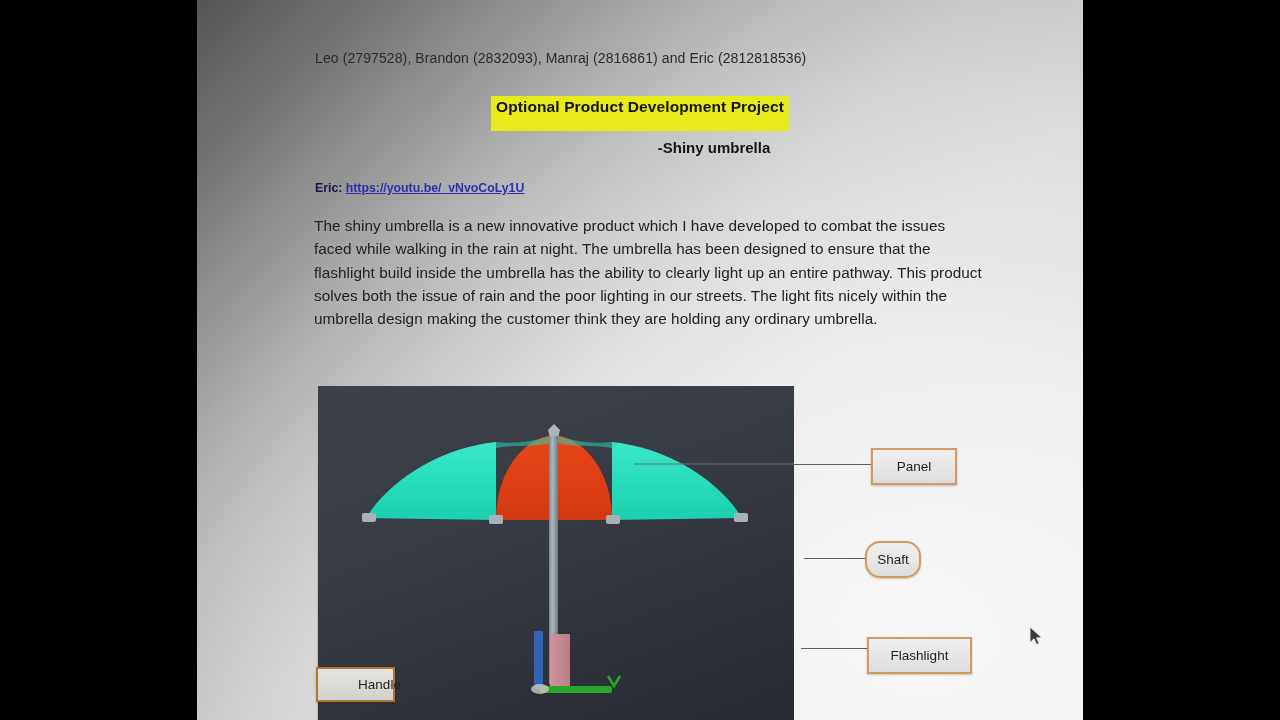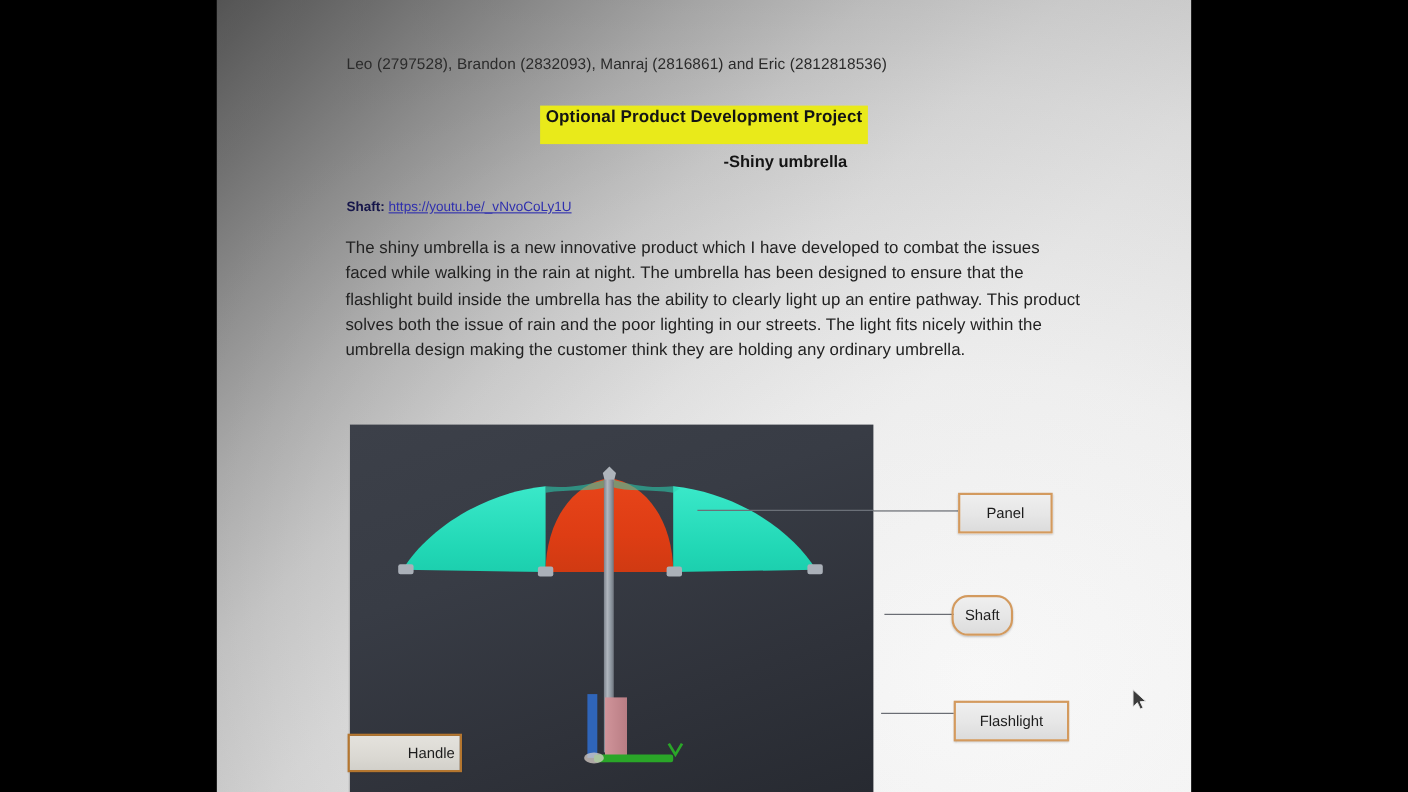--- a/index.html
+++ b/index.html
@@ -52,21 +52,21 @@
     position:absolute; left:0; top:139px; width:1034px; text-align:center;
     font-weight:bold; font-size:15px; color:#151515;
   }
 
   .video-line {
     position:absolute; left:118px; top:181px;
     font-size:12.3px; font-weight:bold; color:#1b1b1b;
   }
   .video-line .lbl { color:#16164a; }
   .video-line a {
-    color:#2f2fae; text-decoration:underline; font-weight:normal;
+    color:#2f2fae; text-decoration:underline; font-weight:bold;
   }
 
   .body-par {
     position:absolute; left:117px; top:214px; width:672px;
     font-size:15.3px; line-height:23.3px; color:#222; letter-spacing:.05px;
   }
 
   
   #cad {
     position:absolute; left:120px; top:386px; width:477px; height:334px;
@@ -111,21 +111,21 @@
 
       <div class="authors">Leo (2797528), Brandon (2832093), Manraj (2816861) and Eric (2812818536)</div>
 
       <div class="title-wrap">
         <span class="title-hl">Optional Product Development Project</span>
       </div>
 
       <div class="subtitle">-Shiny umbrella</div>
 
       <div class="video-line">
-        <span class="lbl">Shaft:</span>
+        <span class="lbl">Eric:</span>
         <a href="#">https://youtu.be/_vNvoCoLy1U</a>
       </div>
 
       <div class="body-par">The shiny umbrella is a new innovative product which I have developed to combat the issues faced while walking in the rain at night. The umbrella has been designed to ensure that the flashlight build inside the umbrella has the ability to clearly light up an  entire pathway. This product solves both the issue of rain and the poor lighting in our streets. The light fits nicely within the umbrella design making the customer think they are holding any ordinary umbrella.</div>
 
       <div class="leader" style="left:345px; top:78.5px; width:0;"></div>
 
       <div id="cad">
         <svg width="477" height="334" viewBox="0 0 477 334">
           <defs>
@@ -191,21 +191,21 @@
       </div>
 
       <div class="callout" style="left:668px; top:541px; width:56px; height:37px;border-radius:15px;">
         <span>Shaft</span>
       </div>
 
       <div class="callout" style="left:670px; top:637px; width:105px; height:37px;">
         <span>Flashlight</span>
       </div>
 
-      <div class="callout dark-bg" style="left:119px; top:667px; width:104px; height:35px;padding-left:48px;">
+      <div class="callout dark-bg" style="left:119px; top:667px; width:79px; height:35px;padding-left:48px;">
         <span>Handle</span>
       </div>
 
     </div>
   </div>
 
   <svg id="cursor" viewBox="0 0 14 20" style="left:1029px; top:626px;">
     <path d="M1 1 L1 16.5 L5 12.8 L7.7 18.6 L10.1 17.4 L7.5 11.9 L12.6 11.6 Z" fill="#3b3b3b" stroke="#e8e8e8" stroke-width="0.9"></path>
   </svg>
 

